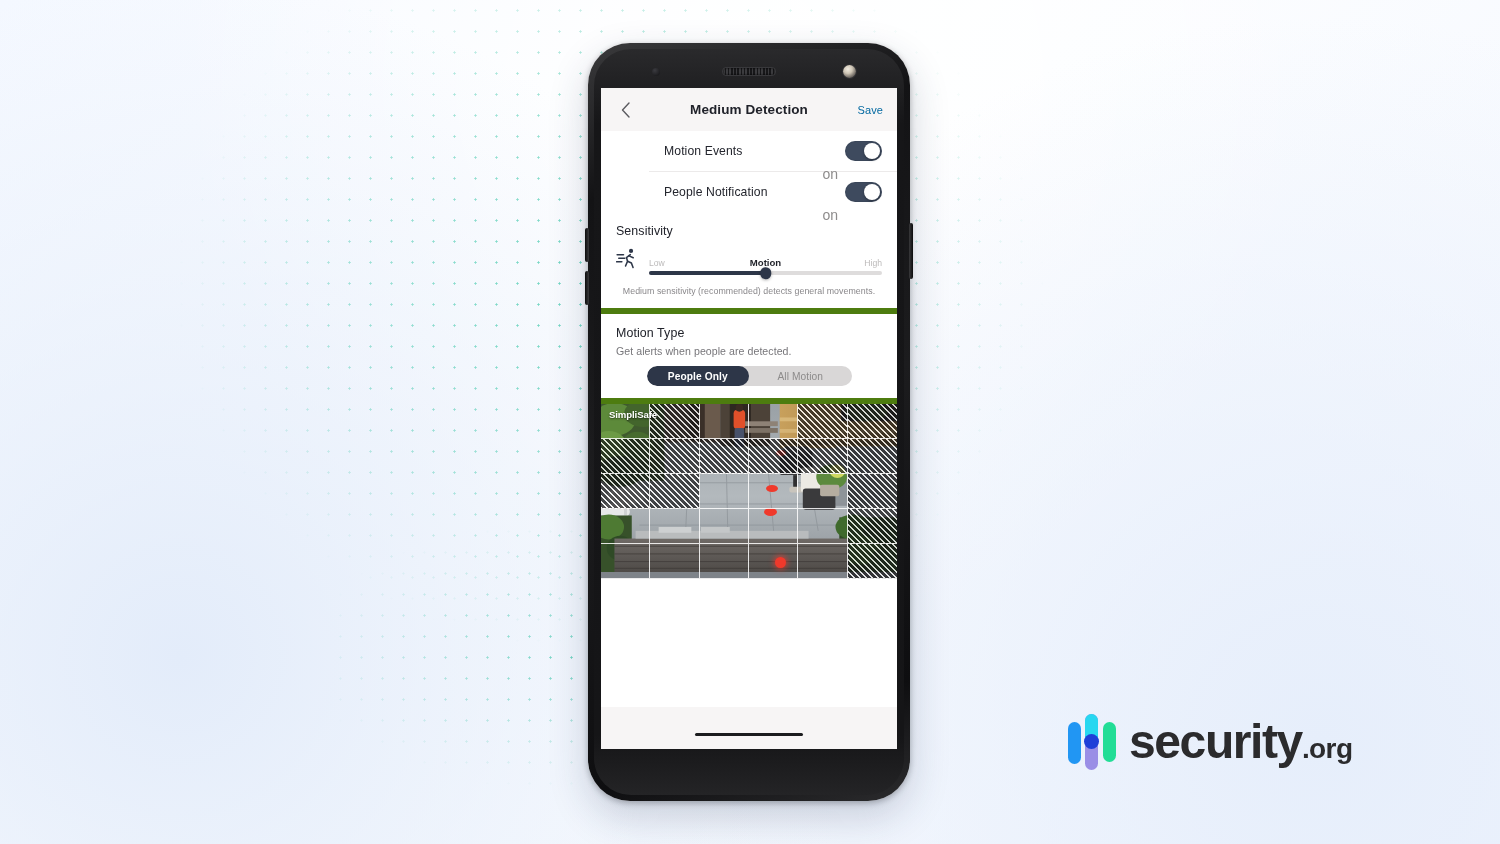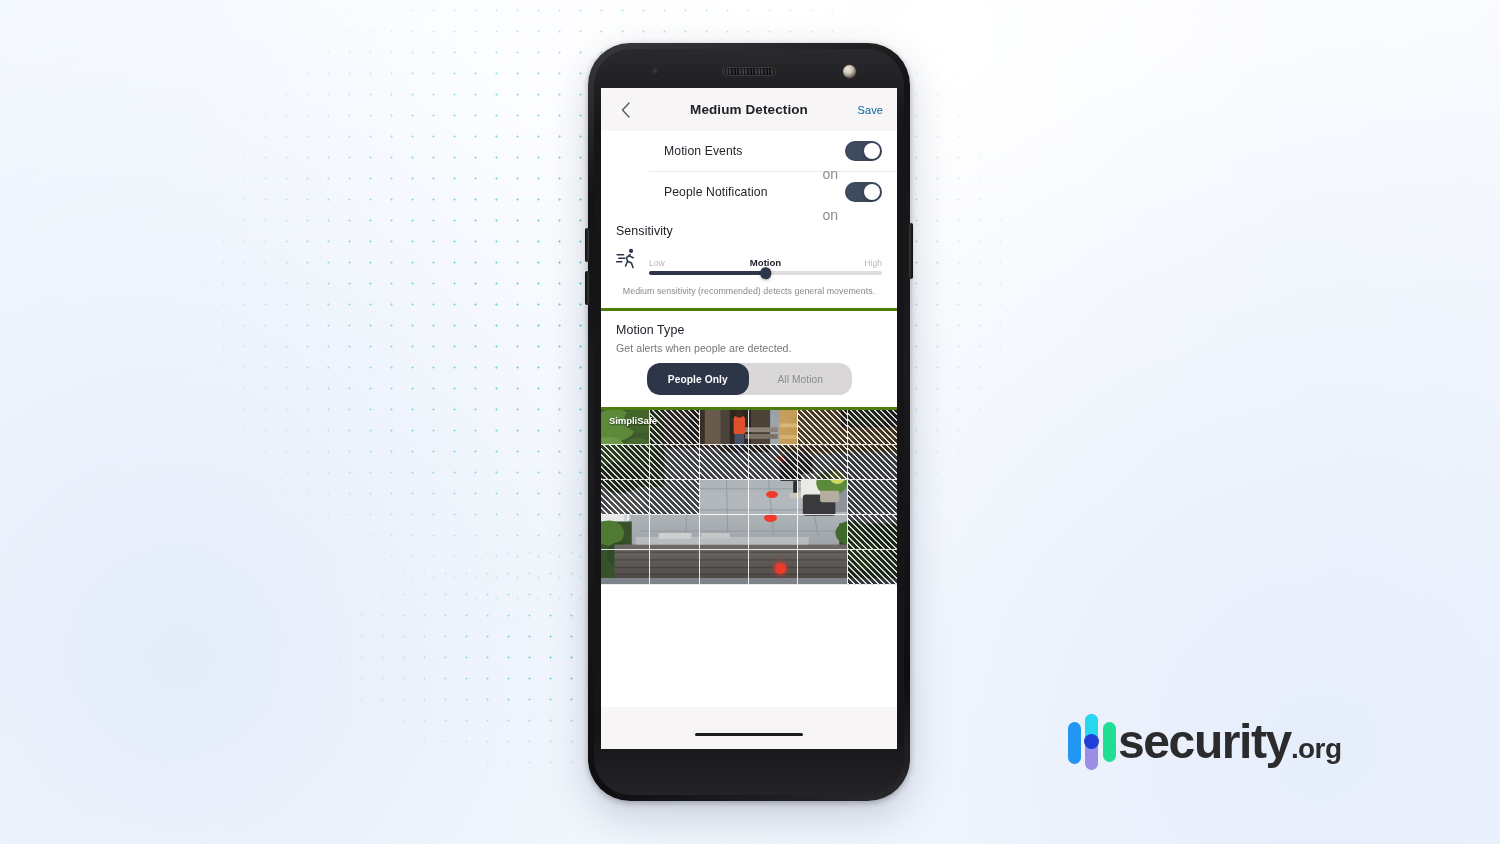--- a/index.html
+++ b/index.html
@@ -145,21 +145,21 @@
   }
 
   
   .sec-head{
     background:#f7f5f5;padding:10px 15px 7px;
     font-size:8.5px;color:#a2a0a0;letter-spacing:1.1px;
     border-top:1px solid #eceaea;border-bottom:1px solid #eceaea;
   }
 
   
-  .block{padding:12px 15px 12px;border-bottom:3px solid #4d7c0f;background:#fff;}
+  .block{padding:12px 15px 12px;border-bottom:6px solid #4d7c0f;background:#fff;}
   .block-title{font-size:12.4px;color:#20222a;letter-spacing:.1px;margin-bottom:9px;}
   .block-sub{font-size:10.6px;color:#77767a;letter-spacing:.05px;margin:-4px 0 9px;}
 
   
   .slider-wrap{display:flex;align-items:flex-end;gap:11px;}
   .run-icon{width:22px;height:24px;flex:0 0 22px;margin-bottom:6px;}
   .slider{flex:1;position:relative;padding-bottom:2px;}
   .slider-labels{position:relative;height:12px;margin-bottom:3px;}
   .slider-labels span{position:absolute;font-size:8.6px;color:#bcbaba;bottom:0;text-align:center;}
   .slider-labels span.low{left:0;}
@@ -170,21 +170,21 @@
   .thumb{
     position:absolute;left:50%;top:50%;transform:translate(-50%,-50%);
     width:11.5px;height:11.5px;border-radius:50%;background:#2d3648;
     box-shadow:0 1px 3px rgba(0,0,0,.3);cursor:pointer;
   }
   .slider-note{font-size:8.8px;color:#89878a;text-align:center;margin-top:9px;letter-spacing:.05px;}
 
   
   .segmented{
     display:flex;width:205px;margin:0 auto;border-radius:13px;background:#d9d7d7;
-    overflow:hidden;height:32px;
+    overflow:hidden;height:20px;
   }
   .seg{
     flex:1;display:flex;align-items:center;justify-content:center;
     font-size:10.2px;color:#8d8b8b;cursor:pointer;letter-spacing:.1px;
   }
   .seg.active{background:#2d3648;color:#fff;font-weight:bold;border-radius:13px;}
 
   
   .zone-head{padding:12px 15px 10px;background:#fff;}
   .camera{
@@ -205,21 +205,21 @@
       rgba(255,255,255,.78) 0 1.4px, rgba(20,20,22,.70) 1.4px 4.2px);
   }
   .dot-red{position:absolute;border-radius:50%;z-index:4;}
 
   
   .homearea{position:absolute;left:0;right:0;bottom:0;height:42px;background:#f7f5f5;}
   .homebar{position:absolute;left:50%;bottom:13px;transform:translateX(-50%);
     width:108px;height:3.4px;border-radius:2px;background:#1c1c1e;}
 
   
-  .logo{position:absolute;left:1068px;top:714px;display:flex;align-items:center;gap:2px;}
+  .logo{position:absolute;left:1068px;top:714px;display:flex;align-items:center;gap:13px;}
   .logo-bars{position:relative;width:48px;height:56px;}
   .lb{position:absolute;border-radius:7px;}
   .lb1{left:0;top:8px;width:13px;height:42px;background:#2196f3;}
   .lb2{left:17px;top:0px;width:13px;height:56px;background:#9a8ee6;}
   .lb2top{left:17px;top:0px;width:13px;height:26px;background:#27d7f0;border-radius:7px 7px 3px 3px;}
   .lbdot{left:16px;top:20px;width:15px;height:15px;border-radius:50%;background:#1f3fd8;}
   .lb3{left:35px;top:8px;width:13px;height:40px;background:#22dd96;}
   .logo-text{font-size:48px;font-weight:bold;color:#2b2b2d;letter-spacing:-1.4px;line-height:1;}
   .logo-text .org{font-size:28px;letter-spacing:-.6px;}
 </style>

